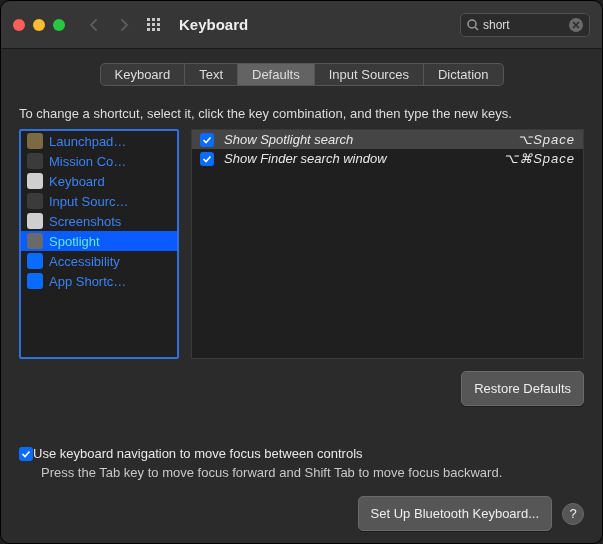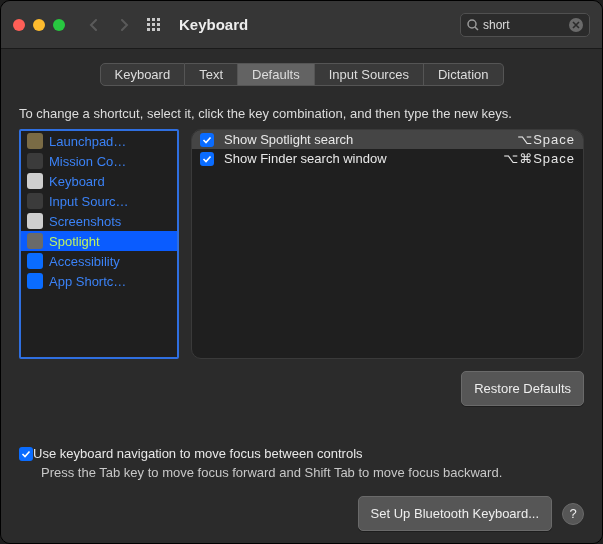--- a/index.html
+++ b/index.html
@@ -96,32 +96,33 @@
     border-radius:2px;
     overflow:hidden;
   }
   .catlist .row {
     display:flex; align-items:center; gap:6px;
     padding:2px 6px;
     font-size:13px;
     color:#3b82f6;
     white-space:nowrap; overflow:hidden; text-overflow:ellipsis;
   }
-  .catlist .row.selected { background:#0a5cff; color:#bef264; }
+  .catlist .row.selected { background:#0a5cff; color:#5eead4; }
   .cat-icon {
     width:16px;height:16px;border-radius:3px;
     display:flex;align-items:center;justify-content:center;
     font-size:10px;flex-shrink:0;
   }
   .shortcut-panel {
     flex:1;
     background:#1f1f1f;
     border:1px solid #3a3a3a;
-    border-radius:10px;
+    border-radius:0;
     overflow:hidden;
+    font-style:italic;
   }
   .srow {
     display:flex; align-items:center;
     padding:2px 8px; gap:10px;
     font-size:13px;
   }
   .srow.sel { background:#454545; }
   .chk {
     width:14px;height:14px;border-radius:3px;background:#0a6cff;
     display:flex;align-items:center;justify-content:center;color:#fff;font-size:10px;

